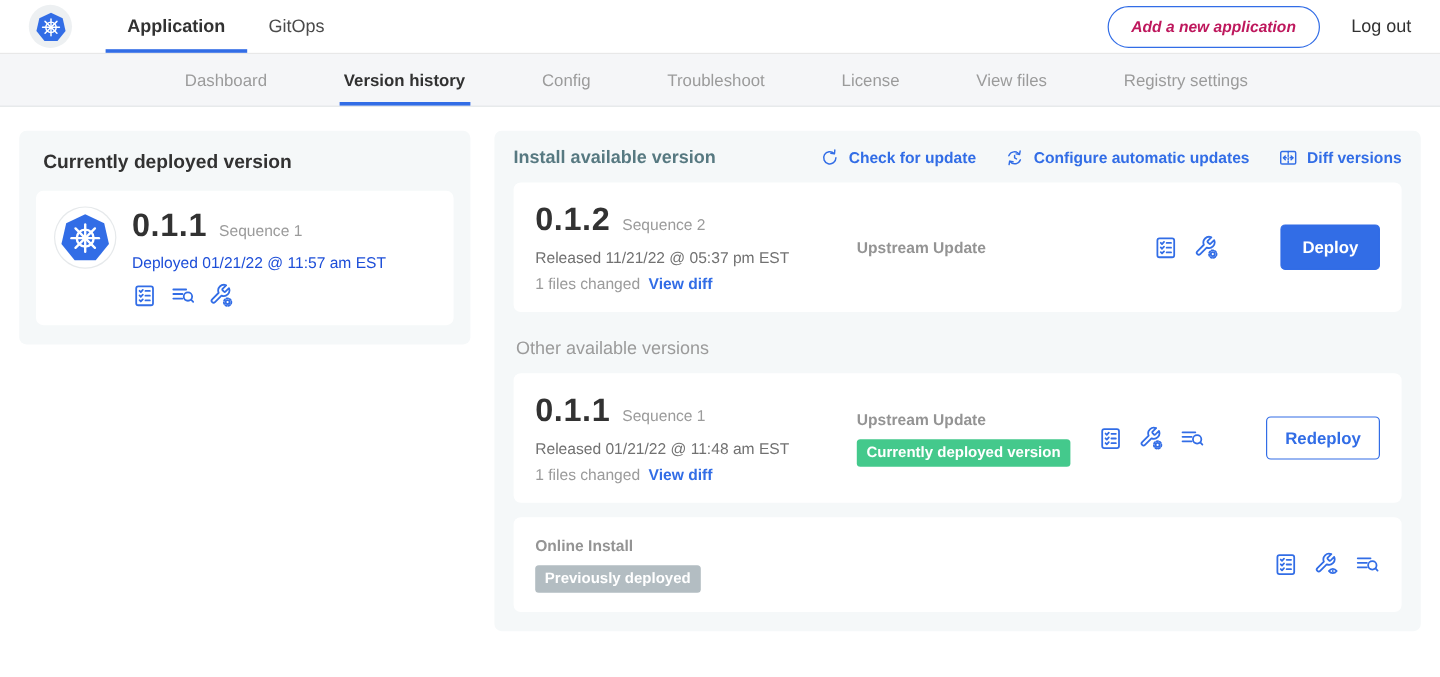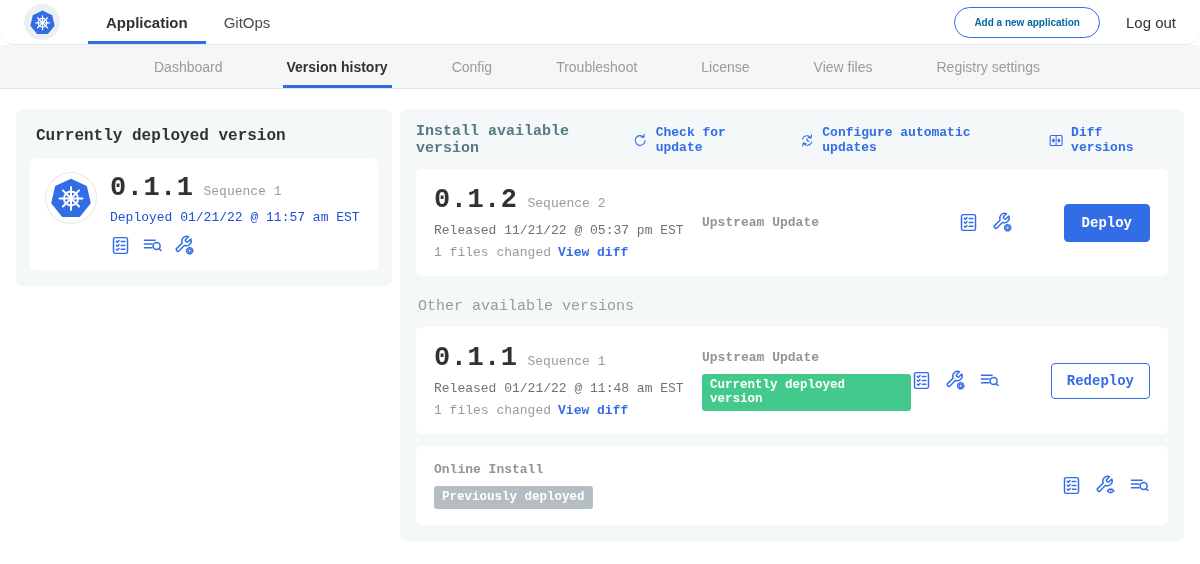--- a/index.html
+++ b/index.html
@@ -1,45 +1,45 @@
 <!DOCTYPE html>
 <html><head>
 <meta charset="utf-8">
 <style>
   * { margin:0; padding:0; box-sizing:border-box; }
   html,body { width:1200px; height:564px; overflow:hidden; background:#fff;
     font-family:"Liberation Sans","DejaVu Sans",sans-serif; color:#323232; }
 
   
   .header { height:45px; display:flex; align-items:stretch; border-bottom:1px solid #e8e8e8;
-    padding:0 24px; background:#fff;border-radius:14px; }
+    padding:0 24px; background:#fff; }
   .logo-circle { width:36px; height:36px; border-radius:50%; background:#edf0f2;
     display:flex; align-items:center; justify-content:center; align-self:center; }
   .logo-circle svg { width:27px; height:27px; }
   .header-tabs { display:flex; margin-left:28px; }
   .header-tab { display:flex; align-items:center; padding:0 18px; font-size:15px;
     color:#4a4a4a; font-weight:500; cursor:pointer; border-bottom:3px solid transparent;
     border-top:3px solid transparent; }
   .header-tab.active { color:#323232; font-weight:700; border-bottom-color:#326de6; }
   .header-right { margin-left:auto; display:flex; align-items:center; gap:26px; }
-  .pill-btn { border:1px solid #326de6; color:#0369a1; background:#fff; font-weight:700;
-    font-size:10px; padding:9px 19px; border-radius:18px; cursor:pointer;
-    font-family:inherit; }
+  .pill-btn { border:1px solid #326de6; color:#be185d; background:#fff; font-weight:700;
+    font-size:13px; padding:9px 19px; border-radius:18px; cursor:pointer;
+    font-family:inherit;font-style:italic; }
   .logout { font-size:15px; color:#323232; cursor:pointer; }
 
   
   .subnav { height:44px; background:#f5f6f8; border-bottom:1px solid #e3e6e8;
     display:flex; padding-left:150px; }
   .subnav-tab { display:flex; align-items:center; padding:0 4px; margin-right:56px;
     font-size:14px; color:#9b9b9b; cursor:pointer; border-bottom:3px solid transparent;
     border-top:3px solid transparent; }
   .subnav-tab.active { color:#323232; font-weight:700; border-bottom-color:#326de6; }
 
   
-  .main { display:flex; gap:8px; padding:20px 16px; align-items:flex-start;font-family:Liberation Mono, monospace; }
+  .main { display:flex; gap:20px; padding:20px 16px; align-items:flex-start; }
   .panel { background:#f5f8f9; border-radius:6px; }
 
   .left-panel { width:376px; padding:16px 14px; }
   .left-panel h2 { font-size:16px; font-weight:700; color:#323232; margin:2px 0 14px 6px; }
   .current-card { background:#fff; border-radius:6px; padding:14px 16px; display:flex; gap:14px; }
   .app-logo-circle { width:50px; height:50px; border-radius:50%; background:#fff;
     box-shadow:0 0 0 1px #e6e9eb; display:flex; align-items:center; justify-content:center;
     flex:0 0 auto; }
   .app-logo-circle svg { width:44px; height:44px; }
 

